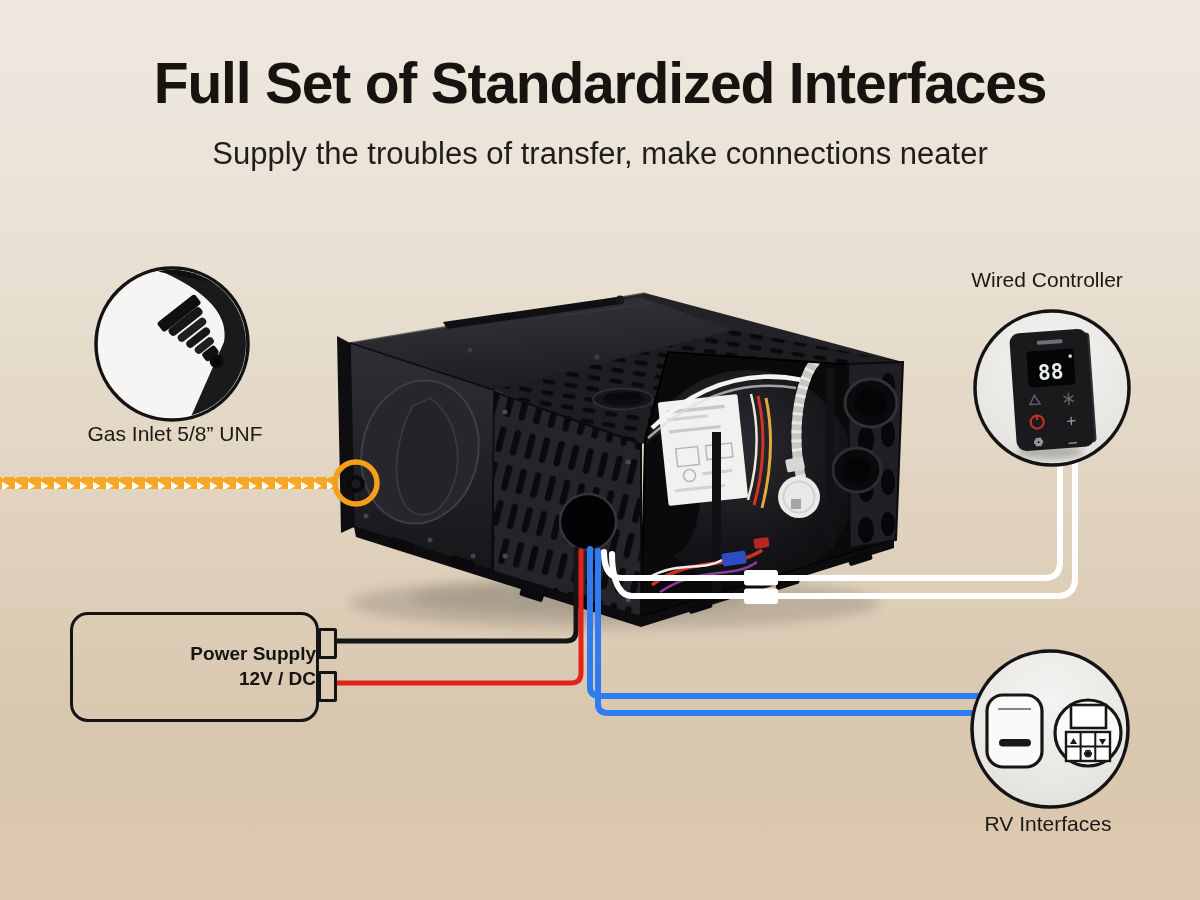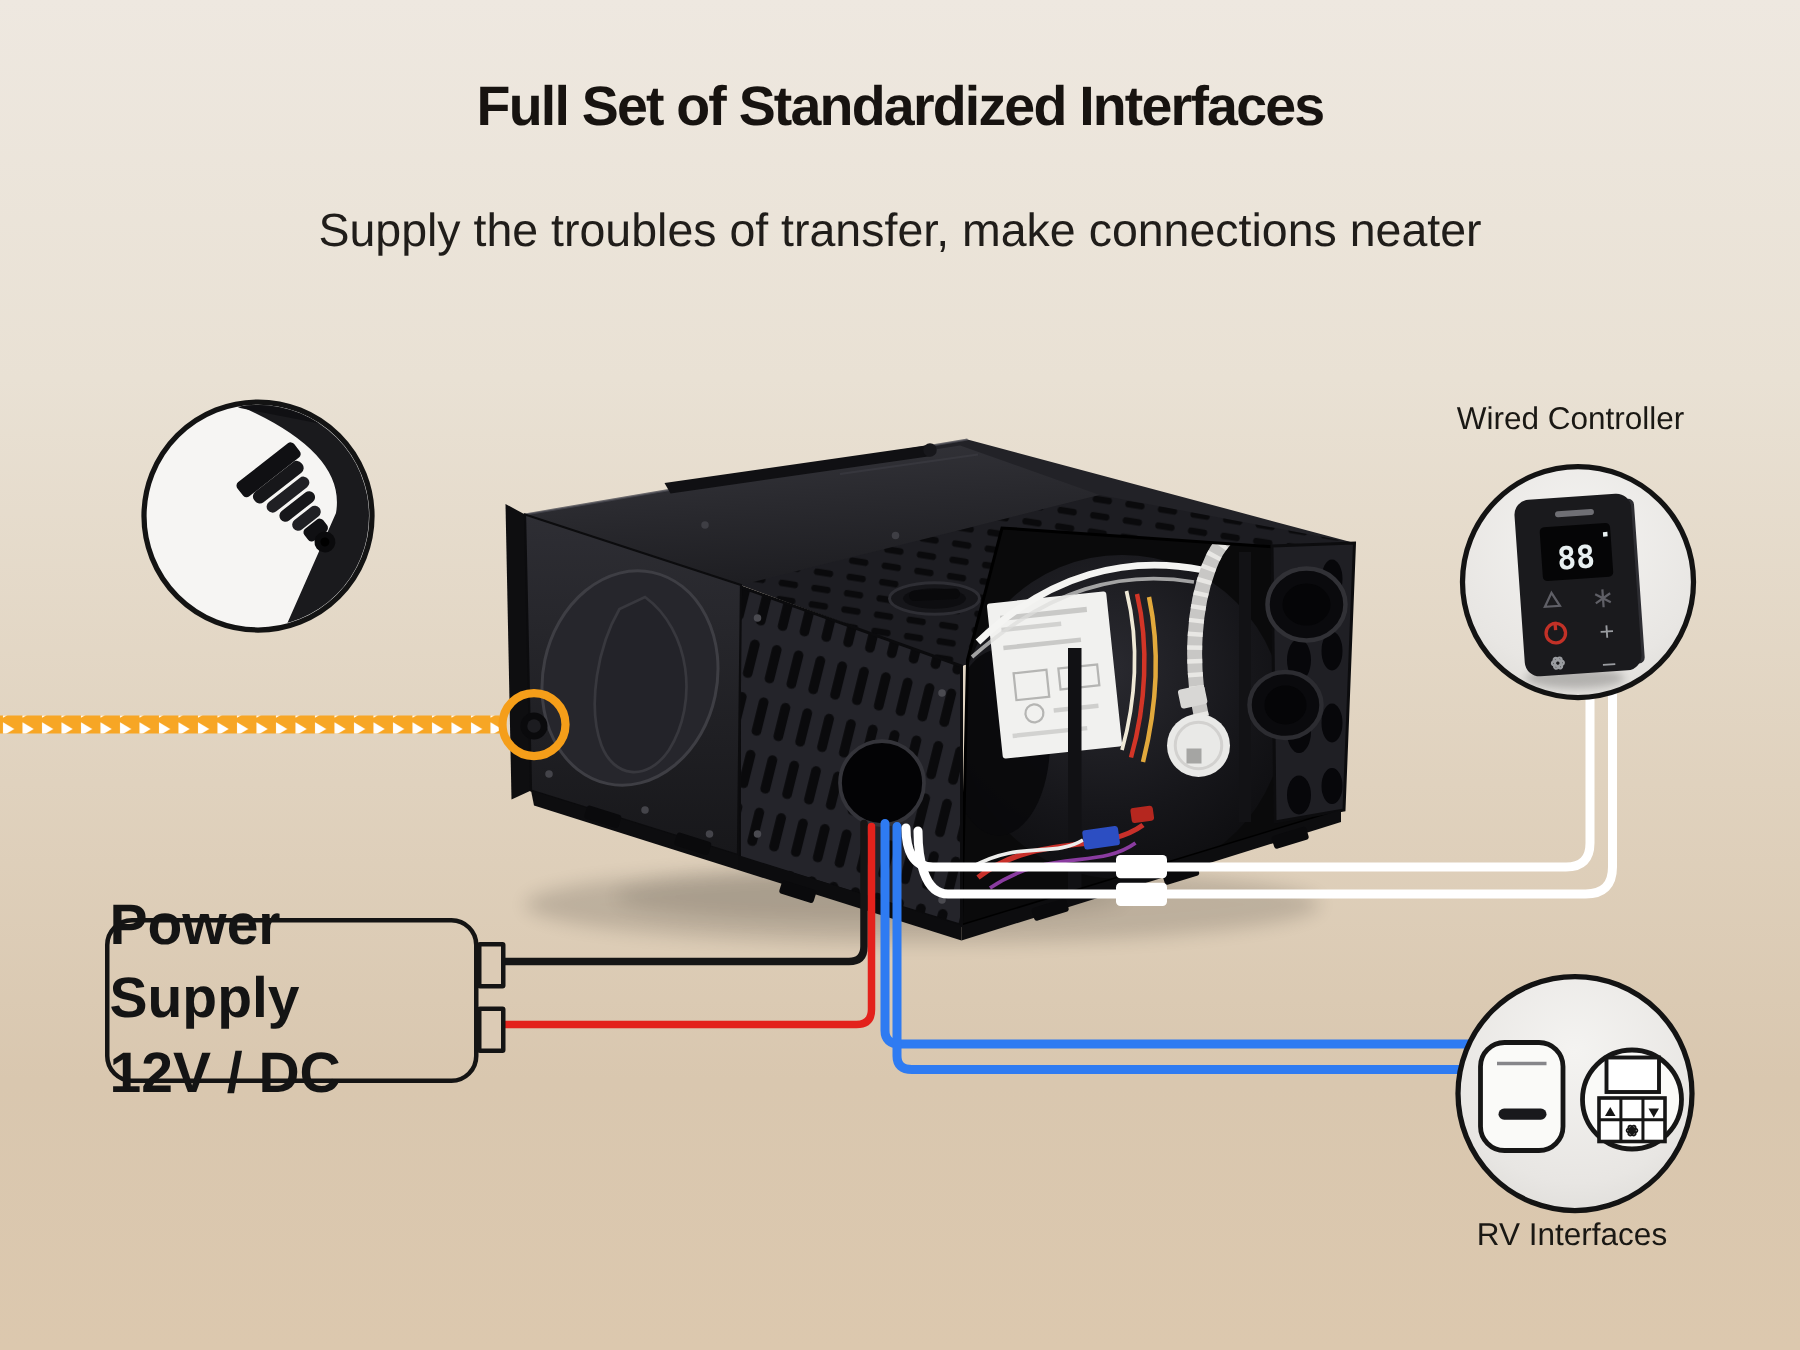--- a/index.html
+++ b/index.html
@@ -4,37 +4,37 @@
 <style>
   html,body{margin:0;padding:0;background:#cfbda5;}
   .stage{
     position:relative;width:1200px;height:900px;overflow:hidden;
     font-family:"Liberation Sans", sans-serif;
     background:linear-gradient(180deg,#eee8e0 0%,#e9e1d4 28%,#e0d2be 58%,#d9c7af 80%,#dcc8ae 100%);
   }
   .stage svg{position:absolute;left:0;top:0;}
   .title{
     position:absolute;left:0;right:0;top:50px;margin:0;text-align:center;
-    font-size:37px;font-weight:800;letter-spacing:-1.2px;color:#171310;
+    font-size:57px;font-weight:800;letter-spacing:-1.2px;color:#171310;
   }
   .subtitle{
     position:absolute;left:0;right:0;top:136px;text-align:center;
     font-size:31px;font-weight:500;color:#201d1a;
   }
   .callout-label{
     position:absolute;text-align:center;font-size:21px;font-weight:500;color:#1a1814;width:300px;
   }
   .label-gas{left:25px;top:422px;}
   .label-controller{left:897px;top:268px;}
   .label-thermostat{left:898px;top:812px;}
   .psbox{
     position:absolute;left:70px;top:612px;width:249px;height:110px;box-sizing:border-box;
     border:3.5px solid #141414;border-radius:18px;
-    display:flex;flex-direction:column;justify-content:center;align-items:flex-start;
-    font-size:38px;font-weight:700;color:#141414;line-height:1.3;
+    display:flex;flex-direction:column;justify-content:center;align-items:flex-end;
+    font-size:19px;font-weight:700;color:#141414;line-height:1.3;
   }
   .term{
     position:absolute;left:318px;width:13px;height:25px;box-sizing:content-box;
     border:3.5px solid #141414;border-radius:2px;background:#dccbb5;
   }
   .term1{top:628px;} .term2{top:671px;}
 </style>
 </head>
 <body>
 
@@ -292,20 +292,21 @@
         <ellipse cx="1088" cy="753.7" rx="3.6" ry="1.6" transform="rotate(60 1088 753.7)"></ellipse>
         <ellipse cx="1088" cy="753.7" rx="3.6" ry="1.6" transform="rotate(120 1088 753.7)"></ellipse>
       </g>
     </g>
   </g>
 </svg>
 
   <h1 class="title">Full Set of Standardized Interfaces</h1>
   <div class="subtitle">Supply the troubles of transfer, make connections neater</div>
 
+  <div class="callout-label label-gas">Gas Inlet 5/8” UNF</div>
   <div class="callout-label label-controller">Wired Controller</div>
   <div class="callout-label label-thermostat">RV Interfaces</div>
 
   <div class="psbox">
     <span>Power Supply</span>
     <span>12V / DC</span>
   </div>
   <div class="term term1"></div>
   <div class="term term2"></div>
 

